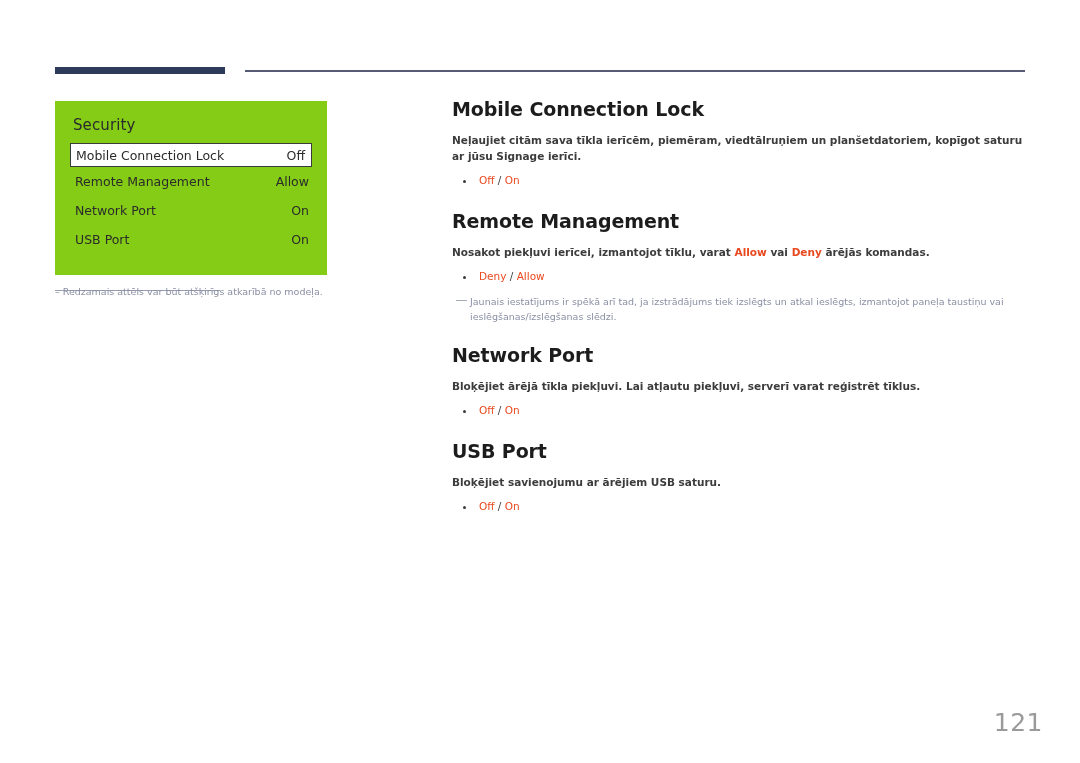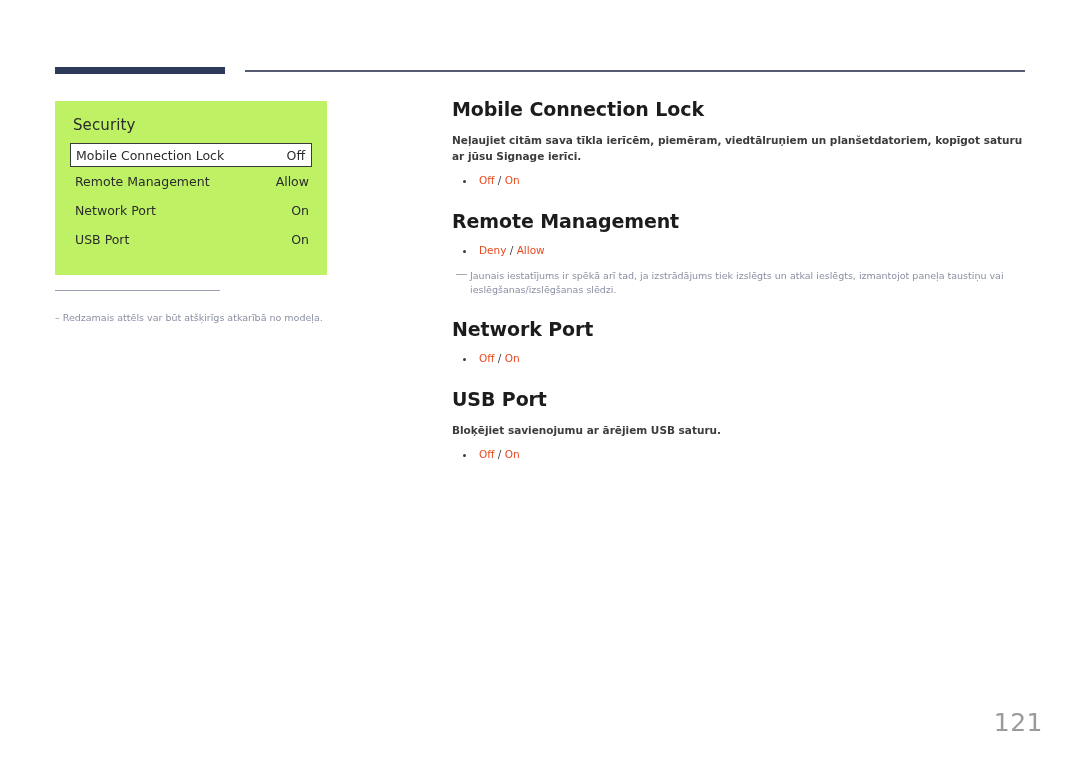--- a/index.html
+++ b/index.html
@@ -34,21 +34,21 @@
     background: #575a73;
   }
 
   
   .shot-panel {
     position: absolute;
     left: 55px;
     top: 101px;
     width: 272px;
     height: 174px;
-    background: #bef264;
+    background: #84cc16;
     box-sizing: border-box;
     text-decoration: underline;
   }
   .shot-title {
     position: absolute;
     left: 18px;
     top: 15px;
     font-size: 15px;
     color: #2b2b2b;
     letter-spacing: .1px;
@@ -85,21 +85,21 @@
     position: absolute;
     left: 55px;
     top: 290px;
     width: 165px;
     height: 1px;
     background: #9aa0b4;
   }
   .shot-note {
     position: absolute;
     left: 55px;
-    top: 311px;
+    top: 285px;
     width: 290px;
     font-size: 9.5px;
     color: #8a8fa3;
     line-height: 1.5;
   }
   .shot-note .dash { margin-right: 3px; }
 
   
   .article {
     position: absolute;
@@ -213,27 +213,29 @@
 <div class="article">
     <div class="sec">
       <h2 class="sec-title">Mobile Connection Lock</h2>
       <p class="body"><span>Neļaujiet citām sava tīkla ierīcēm, piemēram, viedtālruņiem un planšetdatoriem, kopīgot saturu ar jūsu Signage ierīci.</span></p>
       <ul class="opts">
         <li><span class="hl">Off</span><span class="sep"> / </span><span class="hl">On</span></li>
       </ul>
     </div>
     <div class="sec">
       <h2 class="sec-title">Remote Management</h2>
+      <p class="body"><span>Nosakot piekļuvi ierīcei, izmantojot tīklu, varat </span><span class="hl">Allow</span><span> vai </span><span class="hl">Deny</span><span> ārējās komandas.</span></p>
       <ul class="opts">
         <li><span class="hl">Deny</span><span class="sep"> / </span><span class="hl">Allow</span></li>
       </ul>
       <div class="tip"><span class="tip-dash">―</span><span>Jaunais iestatījums ir spēkā arī tad, ja izstrādājums tiek izslēgts un atkal ieslēgts, izmantojot paneļa taustiņu vai ieslēgšanas/izslēgšanas slēdzi.</span></div>
     </div>
     <div class="sec">
       <h2 class="sec-title">Network Port</h2>
+      <p class="body"><span>Bloķējiet ārējā tīkla piekļuvi. Lai atļautu piekļuvi, serverī varat reģistrēt tīklus.</span></p>
       <ul class="opts">
         <li><span class="hl">Off</span><span class="sep"> / </span><span class="hl">On</span></li>
       </ul>
     </div>
     <div class="sec">
       <h2 class="sec-title">USB Port</h2>
       <p class="body"><span>Bloķējiet savienojumu ar ārējiem USB saturu.</span></p>
       <ul class="opts">
         <li><span class="hl">Off</span><span class="sep"> / </span><span class="hl">On</span></li>
       </ul>

